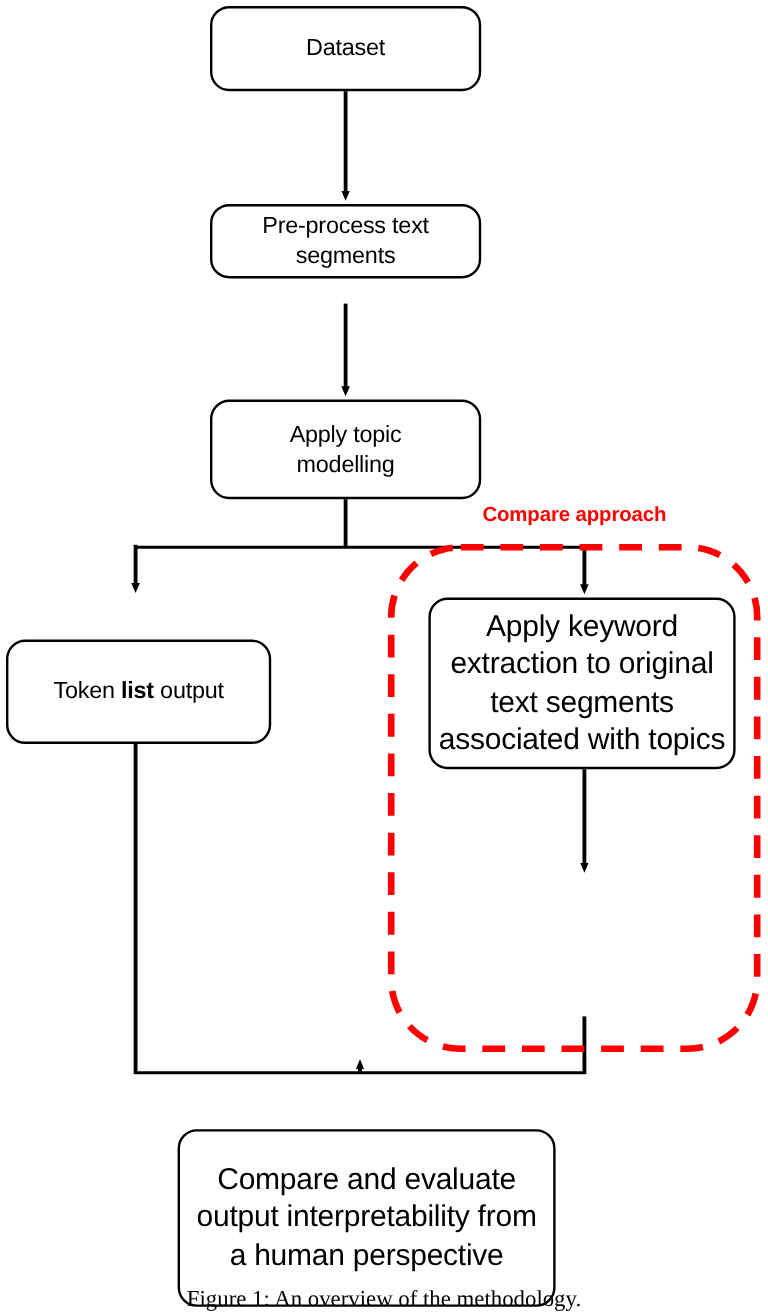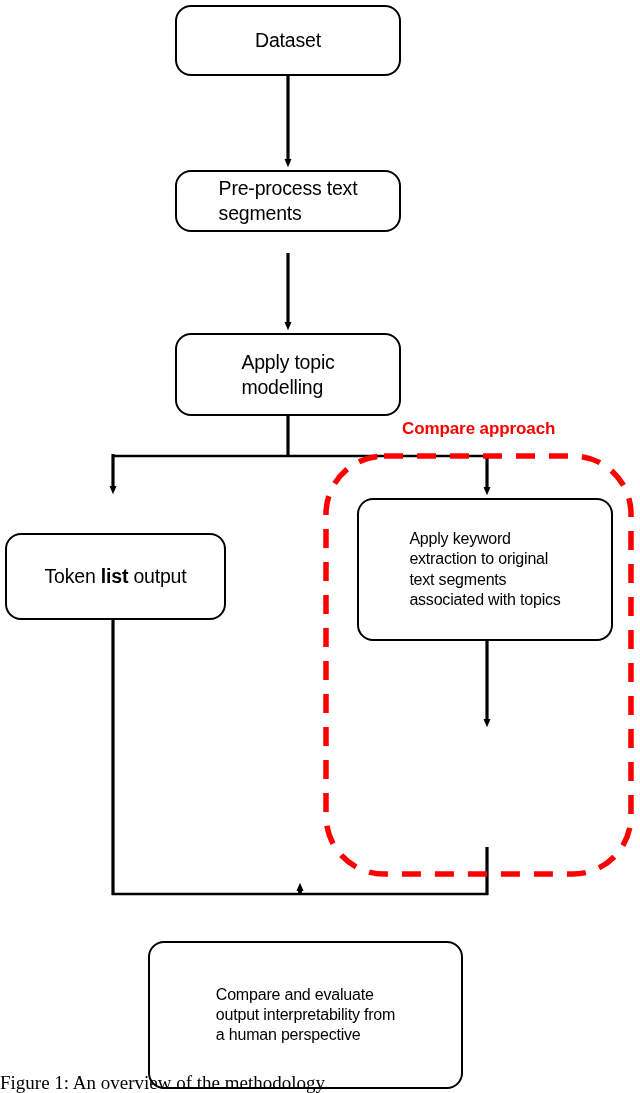--- a/index.html
+++ b/index.html
@@ -26,34 +26,34 @@
   }
   .node-box {
     position: absolute;
     box-sizing: border-box;
     border: 2.2px solid #000000;
     border-radius: 16px;
     background: #ffffff;
     display: flex;
     align-items: center;
     justify-content: center;
-    text-align: left;
+    text-align: center;
     color: #000000;
     font-family: "Liberation Sans", sans-serif;
     font-size: 19.5px;
     line-height: 1.26;
     letter-spacing: -0.2px;
   }
   .node-box .txt {
     display: block;
     white-space: pre-line;
     padding: 0 6px;
   }
   .node-box.small-text {
-    font-size: 16px;
+    font-size: 25px;
   }
   #node-dataset   { left: 175px; top: 5px;   width: 226px; height: 71px; }
   #node-preprocess{ left: 175px; top: 170px; width: 226px; height: 62px; }
   #node-topicmodel{ left: 175px; top: 333px; width: 226px; height: 83px; }
   #node-tokenlist { left: 5px;   top: 497px; width: 221px; height: 87px; margin-top: 36px; }
   #node-keyword   { left: 357px; top: 498px; width: 256px; height: 143px; }
   #node-maptokens { left: 357px; top: 730px; width: 256px; height: 117px; }
   #node-compare   { left: 148px; top: 941px; width: 315px; height: 148px; }
 
   .bold-word { font-weight: bold; }
@@ -68,21 +68,21 @@
     font-weight: bold;
     letter-spacing: -0.1px;
     white-space: nowrap;
   }
 
   #figure-caption {
     position: absolute;
     left: 0;
     top: 1072px;
     width: 640px;
-    text-align: left;
+    text-align: center;
     font-family: "Liberation Serif", serif;
     font-size: 19px;
     color: #000000;
     white-space: nowrap;
     overflow: hidden;
     height: 21px;
   }
 </style>
 </head>
 <body>

